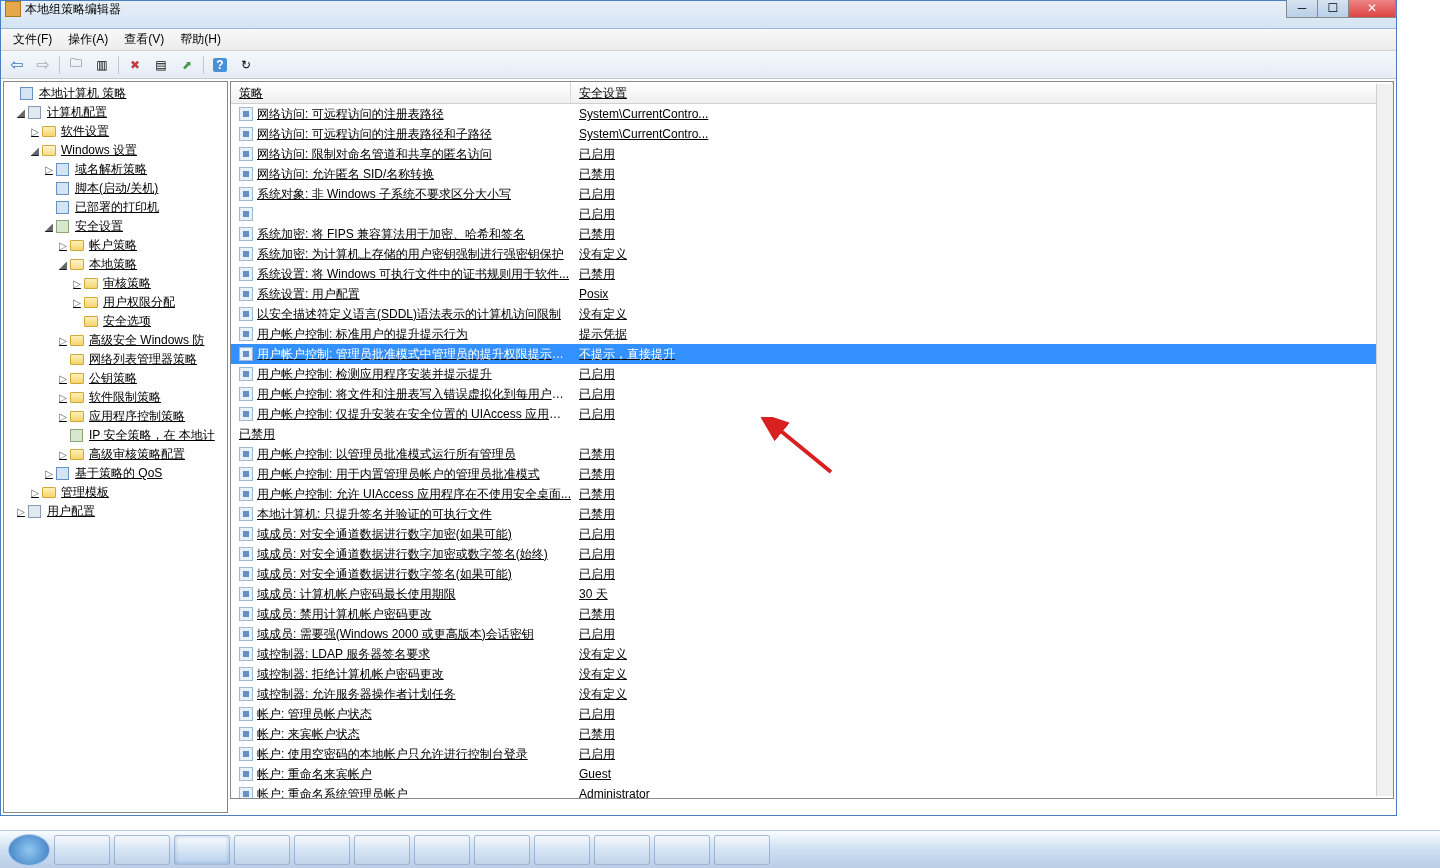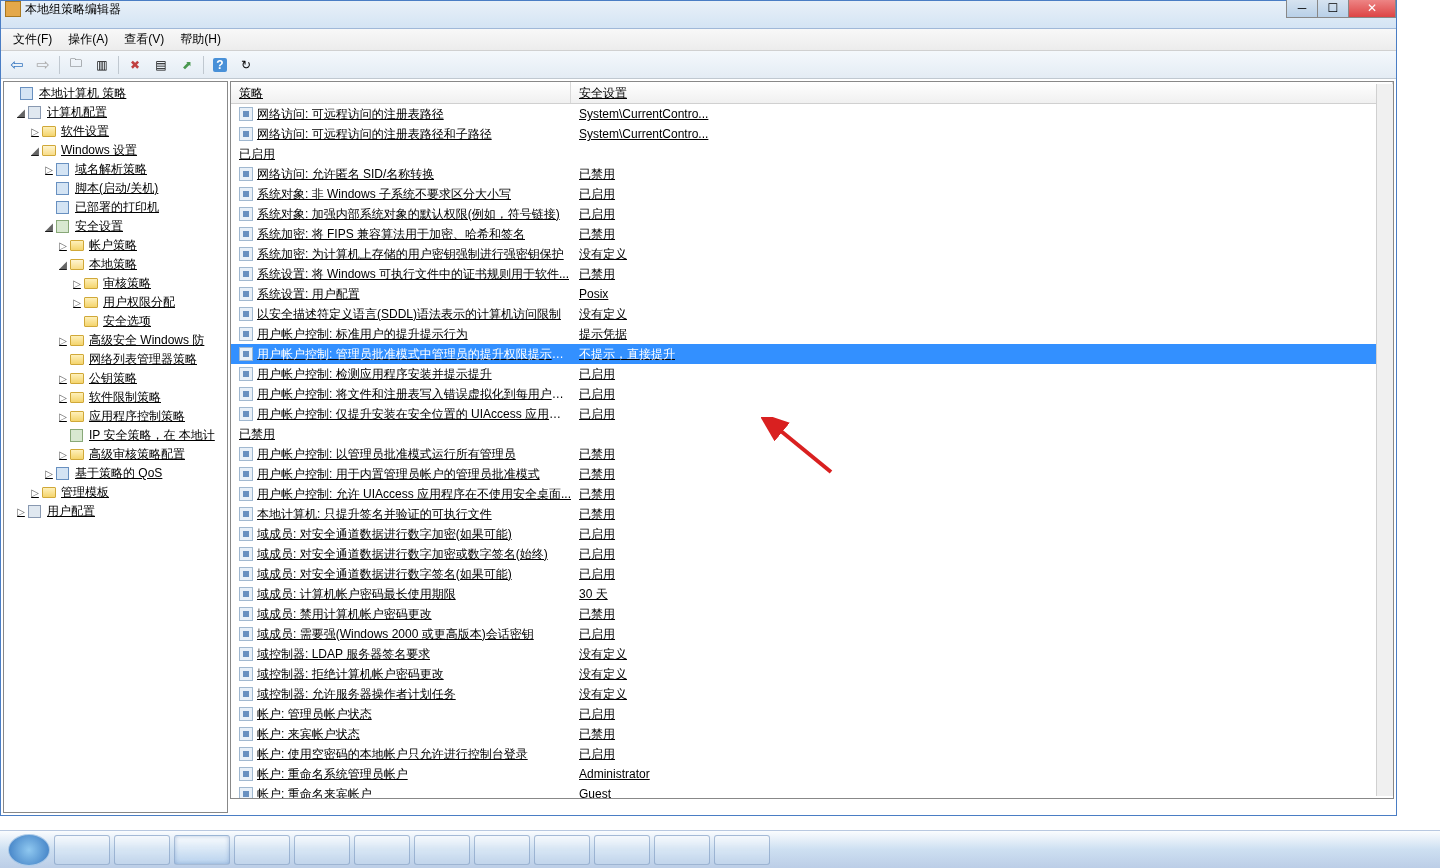--- a/index.html
+++ b/index.html
@@ -316,40 +316,43 @@
             <div class="cell-setting">System\CurrentContro...</div>
           </div>
           <div class="list-row">
             <div class="cell-policy">
               <span class="item-icon"></span>
               <span class="policy-text">网络访问: 可远程访问的注册表路径和子路径</span>
             </div>
             <div class="cell-setting">System\CurrentContro...</div>
           </div>
           <div class="list-row">
+            <div class="cell-policy">
+              <span class="item-icon"></span>
+              <span class="policy-text">网络访问: 限制对命名管道和共享的匿名访问</span>
+            </div>
             <div class="cell-setting">已启用</div>
           </div>
           <div class="list-row">
             <div class="cell-policy">
               <span class="item-icon"></span>
               <span class="policy-text">网络访问: 允许匿名 SID/名称转换</span>
             </div>
             <div class="cell-setting">已禁用</div>
           </div>
           <div class="list-row">
             <div class="cell-policy">
               <span class="item-icon"></span>
               <span class="policy-text">系统对象: 非 Windows 子系统不要求区分大小写</span>
             </div>
             <div class="cell-setting">已启用</div>
           </div>
           <div class="list-row">
             <div class="cell-policy">
               <span class="item-icon"></span>
-              <span class="policy-text">系统对象: 加强内部系统对象的默认权限(例如，符号链接)</span>
             </div>
             <div class="cell-setting">已启用</div>
           </div>
           <div class="list-row">
             <div class="cell-policy">
               <span class="item-icon"></span>
               <span class="policy-text">系统加密: 将 FIPS 兼容算法用于加密、哈希和签名</span>
             </div>
             <div class="cell-setting">已禁用</div>
           </div>
@@ -527,30 +530,30 @@
           <div class="list-row">
             <div class="cell-policy">
               <span class="item-icon"></span>
               <span class="policy-text">帐户: 使用空密码的本地帐户只允许进行控制台登录</span>
             </div>
             <div class="cell-setting">已启用</div>
           </div>
           <div class="list-row">
             <div class="cell-policy">
               <span class="item-icon"></span>
+              <span class="policy-text">帐户: 重命名来宾帐户</span>
+            </div>
+            <div class="cell-setting">Guest</div>
+          </div>
+          <div class="list-row">
+            <div class="cell-policy">
+              <span class="item-icon"></span>
               <span class="policy-text">帐户: 重命名系统管理员帐户</span>
             </div>
             <div class="cell-setting">Administrator</div>
-          </div>
-          <div class="list-row">
-            <div class="cell-policy">
-              <span class="item-icon"></span>
-              <span class="policy-text">帐户: 重命名来宾帐户</span>
-            </div>
-            <div class="cell-setting">Guest</div>
           </div>
         </div>
       <div class="vscroll"></div>
 
       <div class="arrow-annotation">
         <svg class="arrow-svg" viewBox="0 0 80 60">
           <defs>
               <marker id="ah" markerWidth="10" markerHeight="10" refX="2" refY="3" orient="auto">
                 <path d="M0,0 L0,6 L8,3 z" fill="#d92020"></path>
               </marker>

